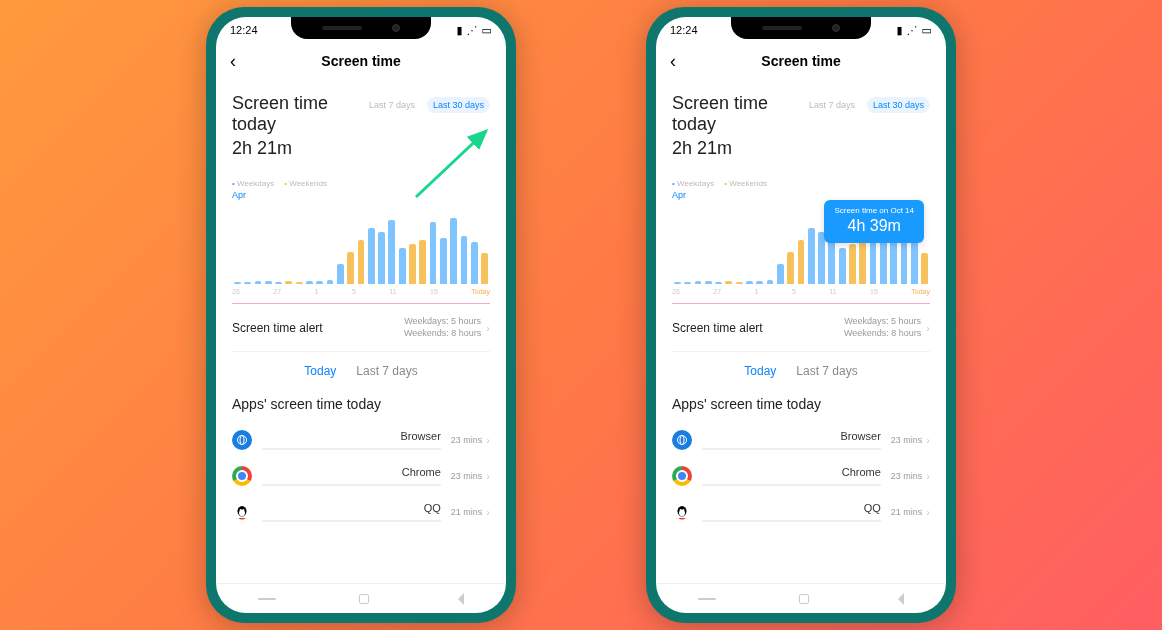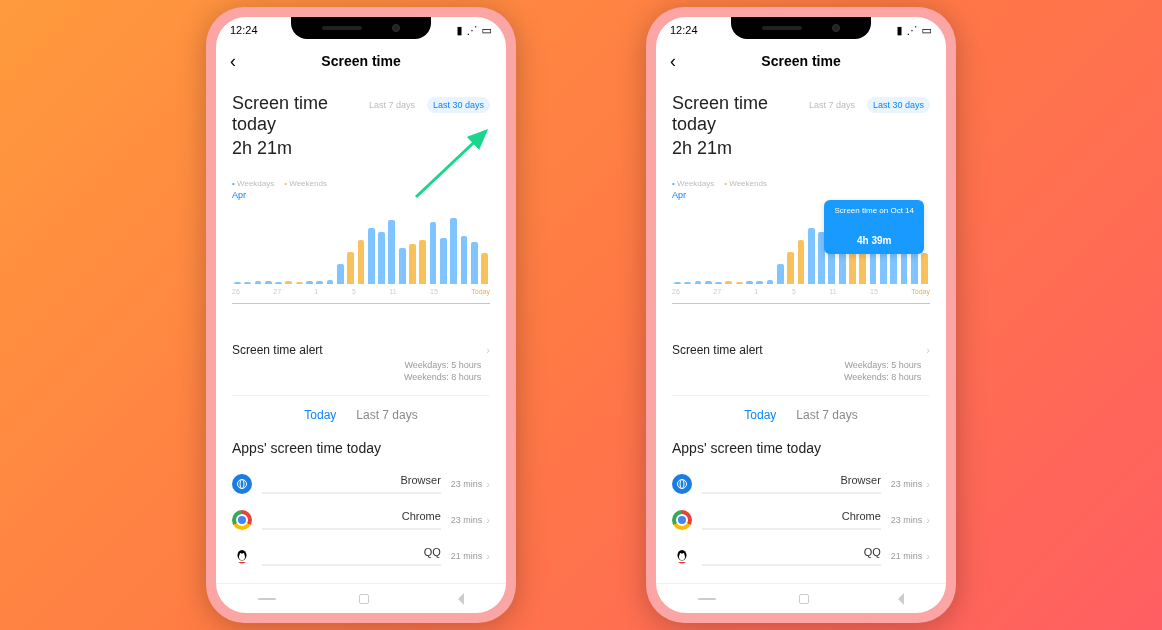--- a/index.html
+++ b/index.html
@@ -6,21 +6,21 @@
   body {
     width: 1162px; height: 630px;
     background: linear-gradient(135deg, #ff9a3d 0%, #ff7a45 50%, #ff5e62 100%);
     display: flex; justify-content: center; align-items: center; gap: 130px;
     font-family: -apple-system, "Helvetica Neue", Arial, sans-serif;
     overflow: hidden;
   }
 
   .phone {
     width: 310px; height: 616px;
-    background:#fca5a5; border-radius:38px;
+    background:#0f766e; border-radius:38px;
     padding:10px; position:relative;
     box-shadow: 0 4px 30px rgba(0,0,0,.25);
   }
   .screen {
     width:100%; height:100%; background:#fff; border-radius:30px;
     overflow:hidden; position:relative; display:flex; flex-direction:column;
   }
   .notch {
     position:absolute; top:0; left:50%; transform:translateX(-50%);
     width:140px; height:22px; background:#000;
@@ -63,31 +63,31 @@
   .xaxis { display:flex; justify-content:space-between; font-size:7px; color:#ccc; margin-top:4px; margin-bottom:8px; }
   .xaxis span:last-child { color:#f7a94c; }
 
   .tooltip {
     position:absolute; right:6px; top:-4px;
     background:#189aff; color:#fff; border-radius:6px;
     padding:6px 10px 8px; text-align:center; z-index:5;
     box-shadow:0 2px 6px rgba(0,0,0,.15);
   }
   .tooltip .tl1 { font-size:8px; }
-  .tooltip .tl2 { font-size:10px; font-weight:700; margin-top:20px; }
+  .tooltip .tl2 { font-size:16px; font-weight:400; margin-top:2px; }
   .tooltip::after {
     content:""; position:absolute; bottom:-5px; left:50%; transform:translateX(-50%);
     border:5px solid transparent; border-top-color:#189aff;
   }
 
   .alert-row { border-top:1px solid #f9a8d4; border-bottom:1px solid #f1f1f1;
     padding:12px 0; display:flex; justify-content:space-between; align-items:center; }
   .alert-row .al { font-size:12px; color:#222; }
   .alert-right { display:flex; align-items:center; gap:5px; }
-  .alert-vals { font-size:9px; color:#9a9a9a; text-align:right; line-height:1.3;margin-top:44px; }
+  .alert-vals { font-size:9px; color:#9a9a9a; text-align:center; line-height:1.3; }
   .chev { color:#ccc; font-size:11px; }
 
   .tabs { display:flex; justify-content:center; gap:20px; padding:12px 0; font-size:12px; }
   .tab { color:#8a8a8a; }
   .tab.active { color:#0a84ff; font-weight:500; }
 
   .apps-title { font-size:14px; color:#222; font-weight:500; padding:6px 0 10px; }
 
   .app-row { display:flex; align-items:center; gap:10px; padding:8px 0; }
   .app-ico { width:20px; height:20px; border-radius:50%; display:flex; align-items:center; justify-content:center; font-size:12px; color:#fff; }

